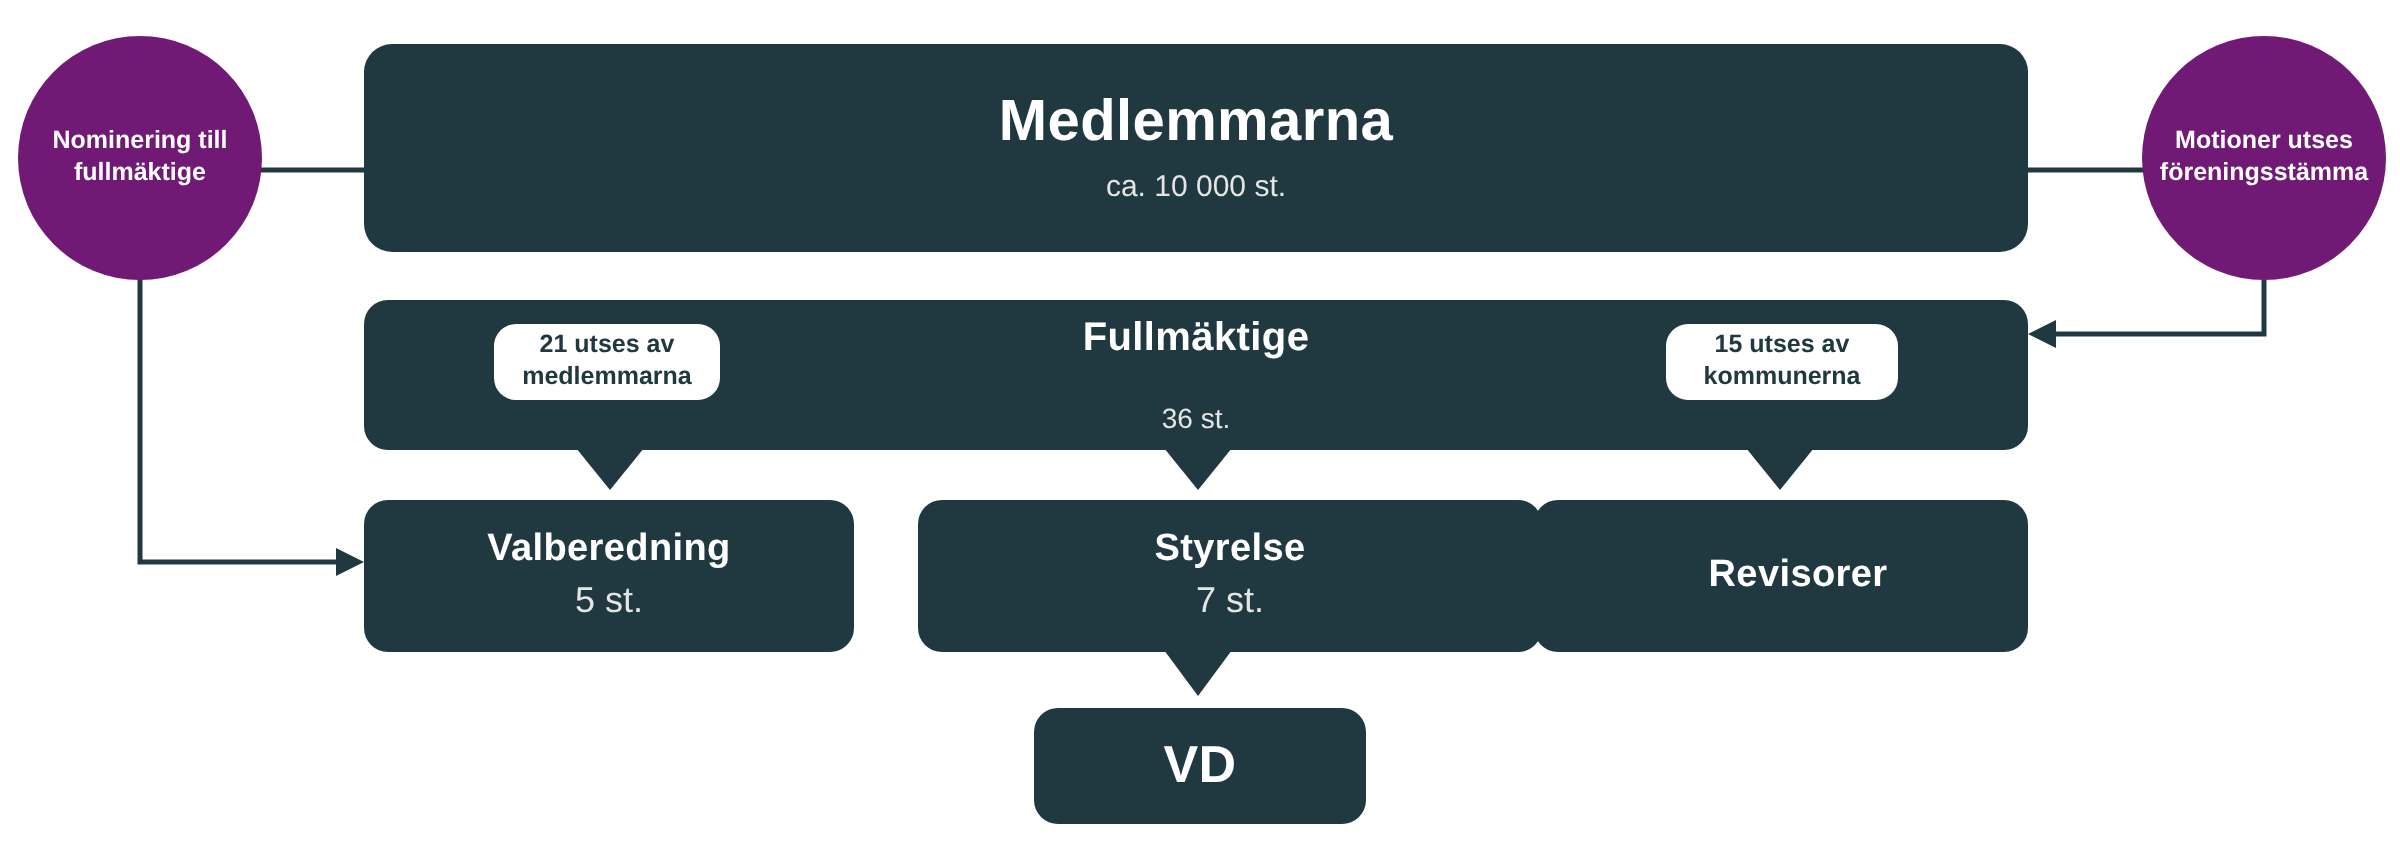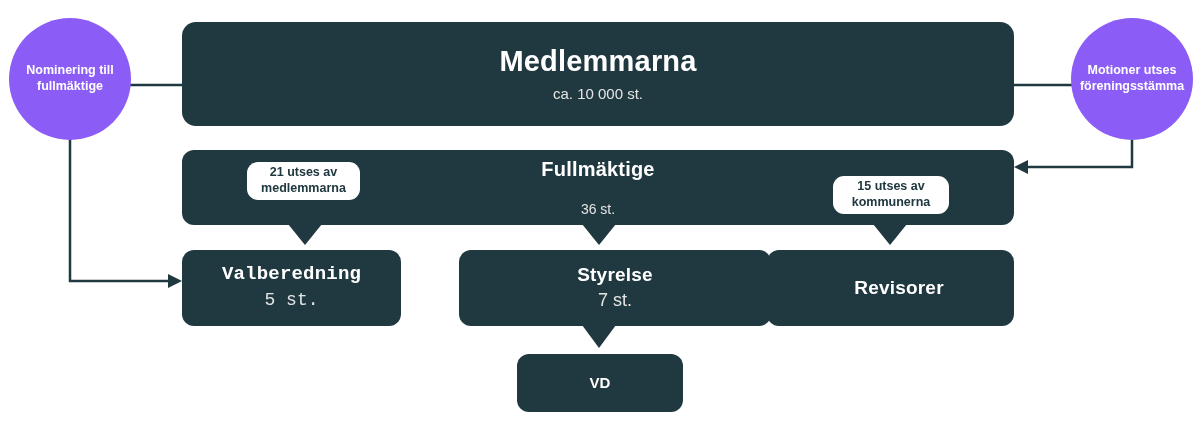--- a/index.html
+++ b/index.html
@@ -66,23 +66,22 @@
     height: 75px;
     border-radius: 12px;
   }
   #node-fullmaktige .title { font-size: 20px; }
   #node-fullmaktige .sub { font-size: 14px; margin-top: 20px; }
 
   
   #node-valberedning {
     left: 182px;
     top: 250px;
-    width: 219px;
+    width: 245px;
     height: 76px;
-    font-family: Liberation Mono, monospace;
   }
   #node-styrelse {
     left: 459px;
     top: 250px;
     width: 312px;
     height: 76px;
   }
   #node-revisorer {
     left: 767px;
     top: 250px;
@@ -96,26 +95,26 @@
   #node-valberedning .sub,
   #node-styrelse .sub { font-size: 18px; margin-top: 4px; }
 
   
   #node-vd {
     left: 517px;
     top: 354px;
     width: 166px;
     height: 58px;
   }
-  #node-vd .title { font-size: 15px; }
+  #node-vd .title { font-size: 26px; }
 
   
   .circle {
     position: absolute;
-    background: #8b5cf6;
+    background: #701a75;
     border-radius: 50%;
     display: flex;
     align-items: center;
     justify-content: center;
     color: #ffffff;
     text-align: center;
     font-weight: bold;
     font-size: 12.5px;
     line-height: 1.25;
     box-sizing: border-box;
@@ -152,21 +151,21 @@
     padding: 0 10px;
   }
   #pill-medlemmarna {
     left: 247px;
     top: 162px;
     width: 113px;
     height: 38px;
   }
   #pill-kommunerna {
     left: 833px;
-    top: 176px;
+    top: 162px;
     width: 116px;
     height: 38px;
   }
 </style>
 </head>
 <body>
 
 <div id="diagram">
 
   <svg class="connectors" viewBox="0 0 1200 434" width="1200" height="434" aria-hidden="true">

